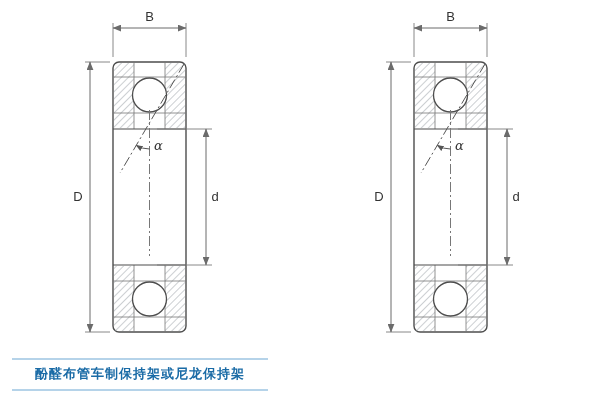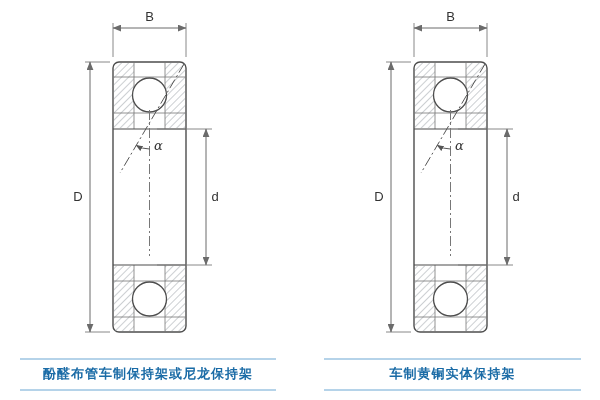--- a/index.html
+++ b/index.html
@@ -23,21 +23,21 @@
     box-sizing:border-box;
     border-top:2px solid var(--caption-rule);
     border-bottom:2px solid var(--caption-rule);
     padding:5px 0 6px 0;
     text-align:center;
     font-size:13px;
     font-weight:bold;
     letter-spacing:1px;
     color:var(--caption-text);
   }
-  #caption-left{left:20px;width:256px;}
+  #caption-left{left:12px;width:256px;}
   #caption-right{left:324px;width:257px;}
   text.dim-label{
     font-family:"Liberation Sans","DejaVu Sans",sans-serif;
     font-size:13px;
     fill:#333;
   }
   text.angle-label{
     font-family:"DejaVu Serif","Liberation Serif",serif;
     font-style:italic;
     font-size:13px;
@@ -120,15 +120,14 @@
     <text class="angle-label" x="154" y="150">α</text>
 
     <text class="dim-label" x="450.5" y="21" text-anchor="middle">B</text>
     <text class="dim-label" x="379" y="201" text-anchor="middle">D</text>
     <text class="dim-label" x="516" y="201" text-anchor="middle">d</text>
     <text class="angle-label" x="455" y="150">α</text>
   </svg>
 
   <div id="caption-left" class="caption">酚醛布管车制保持架或尼龙保持架</div>
 
-  <div id="caption-right" class="caption">车制黄铜实体保持架</div>
 
 </div>
 
 </body></html>

